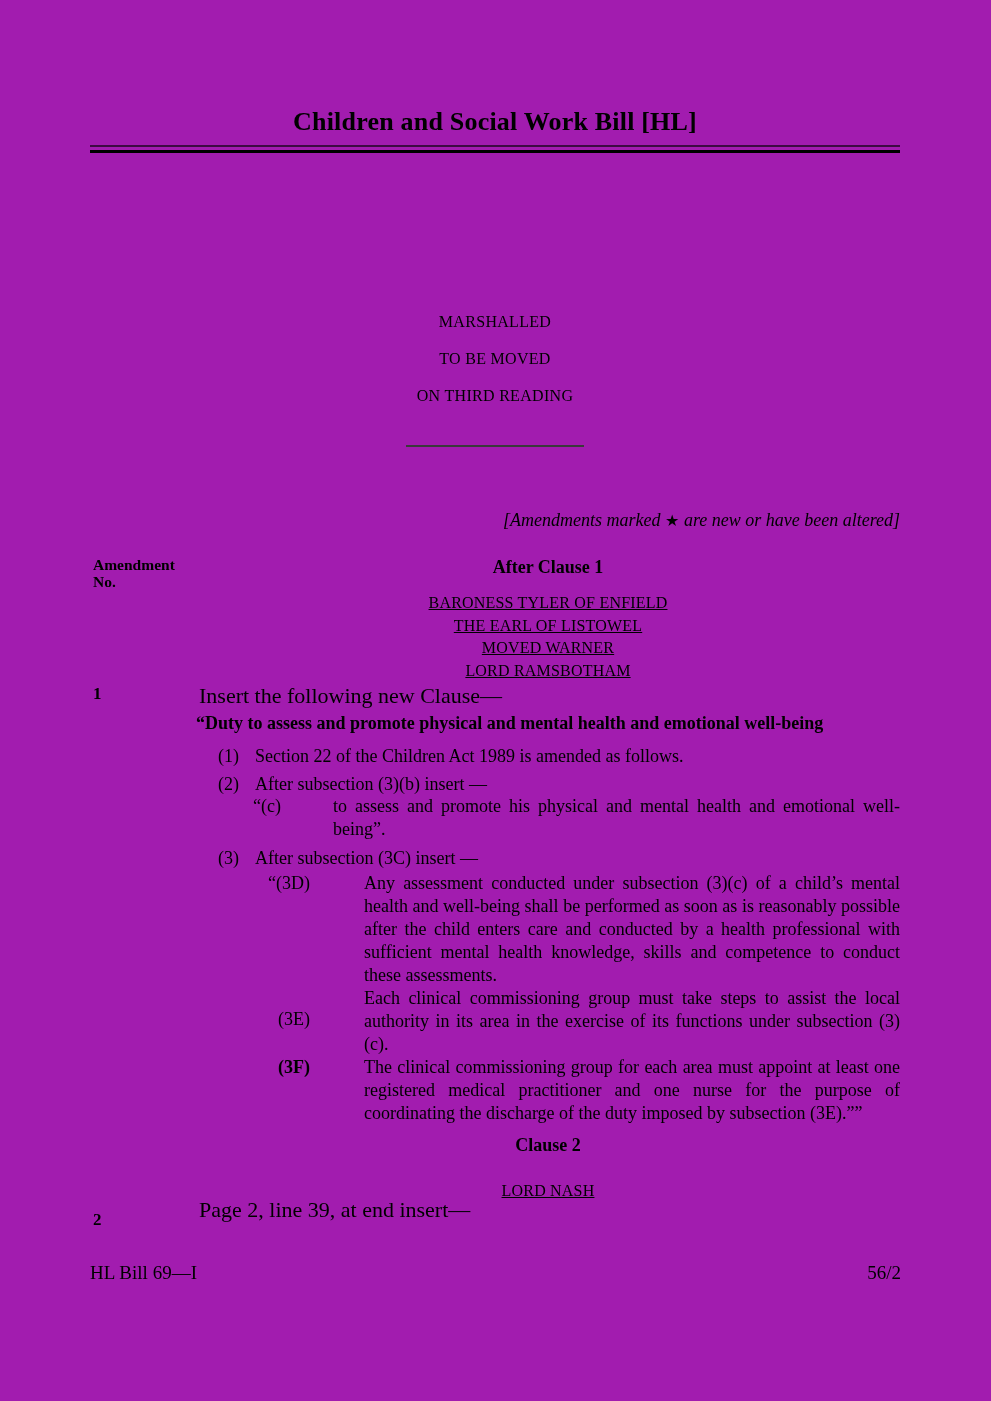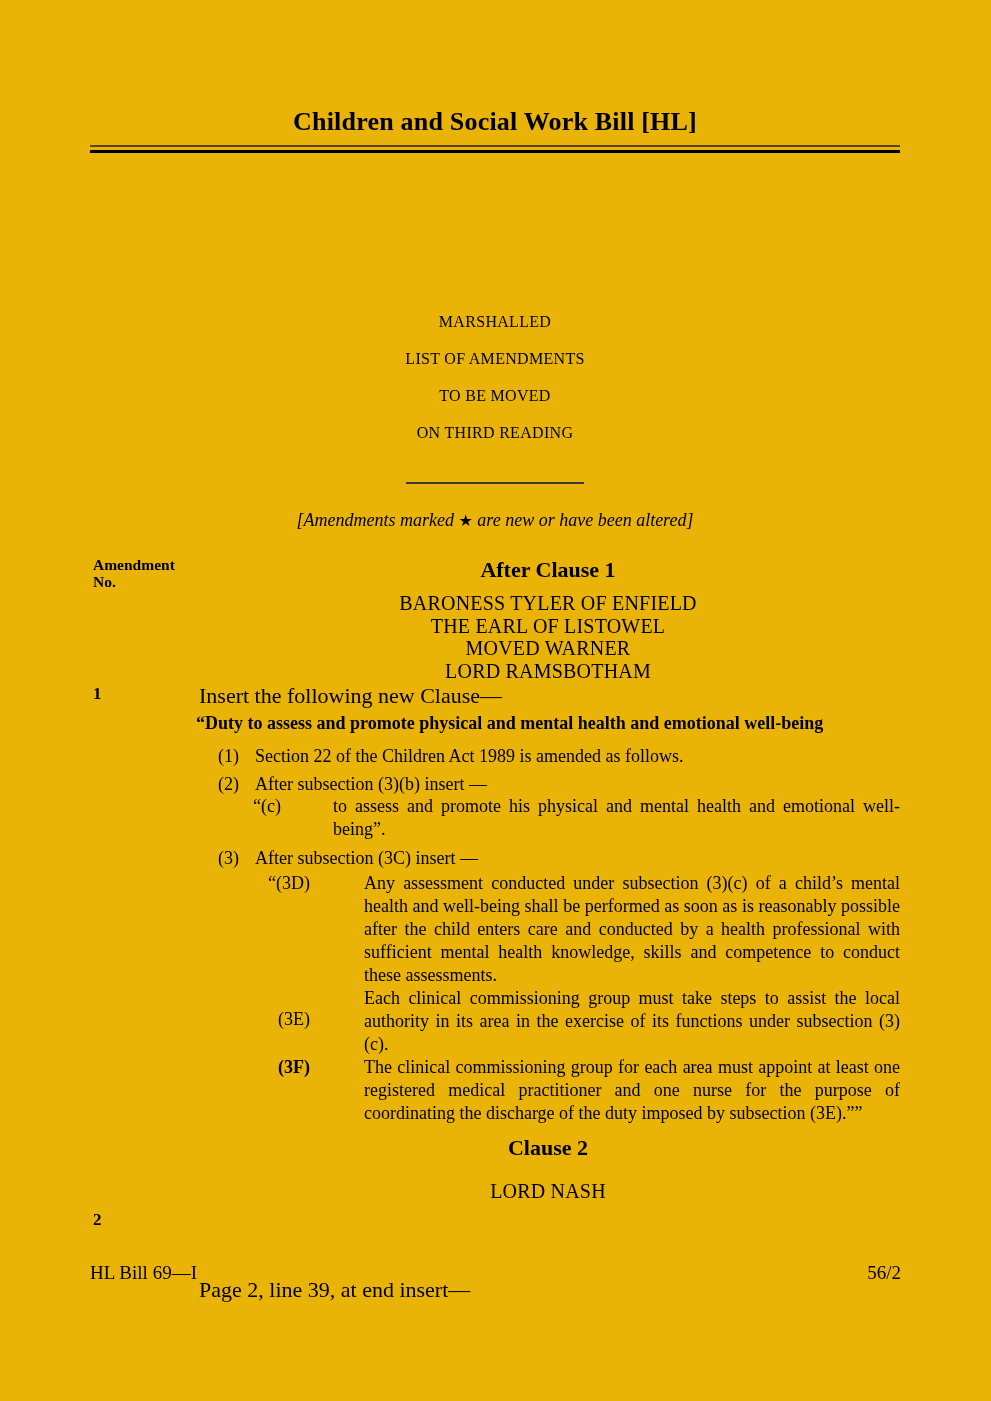--- a/index.html
+++ b/index.html
@@ -9,21 +9,21 @@
   }
   body {
     font-family: "Liberation Serif", "DejaVu Serif", serif;
     color: #000000;
   }
   .page {
     position: relative;
     width: 991px;
     height: 1401px;
     margin: 0 auto;
-    background: #eab308;
+    background: #a21caf;
     overflow: hidden;
   }
   
   .doc-title {
     position: absolute;
     left: 90px;
     top: 107px;
     width: 810px;
     text-align: center;
     font-size: 26px;
@@ -65,21 +65,21 @@
     width: 178px;
     height: 2px;
     background: #3a3a3a;
     margin: 31px auto 0 auto;
   }
   .star-note {
     position: absolute;
     left: 90px;
     top: 510px;
     width: 810px;
-    text-align: center;
+    text-align: right;
     font-style: italic;
     font-size: 18px;
   }
   .star-note .star {
     font-style: normal;
     font-size: 16px;
   }
   
   .amend-no-label {
     position: absolute;
@@ -96,33 +96,34 @@
     width: 90px;
     font-size: 17px;
     font-weight: bold;
   }
   
   .section-heading {
     position: absolute;
     left: 196px;
     width: 704px;
     text-align: center;
-    font-size: 22px;
+    font-size: 18px;
     font-weight: bold;
   }
   .sponsors {
     position: absolute;
     left: 196px;
     width: 704px;
     text-align: center;
   }
   .sponsors .sponsor {
-    font-size: 20px;
+    font-size: 16px;
     line-height: 22.5px;
     letter-spacing: 0.2px;
+    text-decoration: underline;
   }
   
   .body-line {
     position: absolute;
     font-size: 22px;
     line-height: 23px;
   }
   .clause-title {
     position: absolute;
     left: 196px;
@@ -187,21 +188,20 @@
 
   <div class="doc-title">Children and Social Work Bill [HL]</div>
   <div class="header-rules">
     <div class="rule-thin"></div>
     <div class="rule-gap"></div>
     <div class="rule-thick"></div>
   </div>
 
   <div class="front-matter">
     <div class="fm-line">MARSHALLED</div>
-    <div class="fm-line">LIST OF AMENDMENTS</div>
     <div class="fm-line">TO BE MOVED</div>
     <div class="fm-line">ON THIRD READING</div>
     <div class="short-rule"></div>
   </div>
 
   <div class="star-note">
     <span>[Amendments marked </span><span class="star">★</span><span> are new or have been altered]</span>
   </div>
 
   <div class="amend-no-label">
@@ -258,19 +258,19 @@
     <span class="content">The clinical commissioning group for each area must appoint at least one registered medical practitioner and one nurse for the purpose of coordinating the discharge of the duty imposed by subsection (3E).””</span>
   </div>
 
   <div class="section-heading" style="top:1135px;">Clause 2</div>
 
   <div class="sponsors" style="top:1180px;">
     <div class="sponsor">LORD NASH</div>
   </div>
 
   <div class="amend-num" style="top:1210px;">2</div>
-  <div class="body-line" style="left:199px; top:1278px; width:700px;font-family:Liberation Serif, serif;">Page 2, line 39, at end insert—</div>
+  <div class="body-line" style="left:199px; top:1198px; width:700px;font-family:Liberation Serif, serif;">Page 2, line 39, at end insert—</div>
 
 
   <div class="footer-left">HL Bill 69—I</div>
   <div class="footer-right">56/2</div>
 
 </div>
 
 </body></html>

